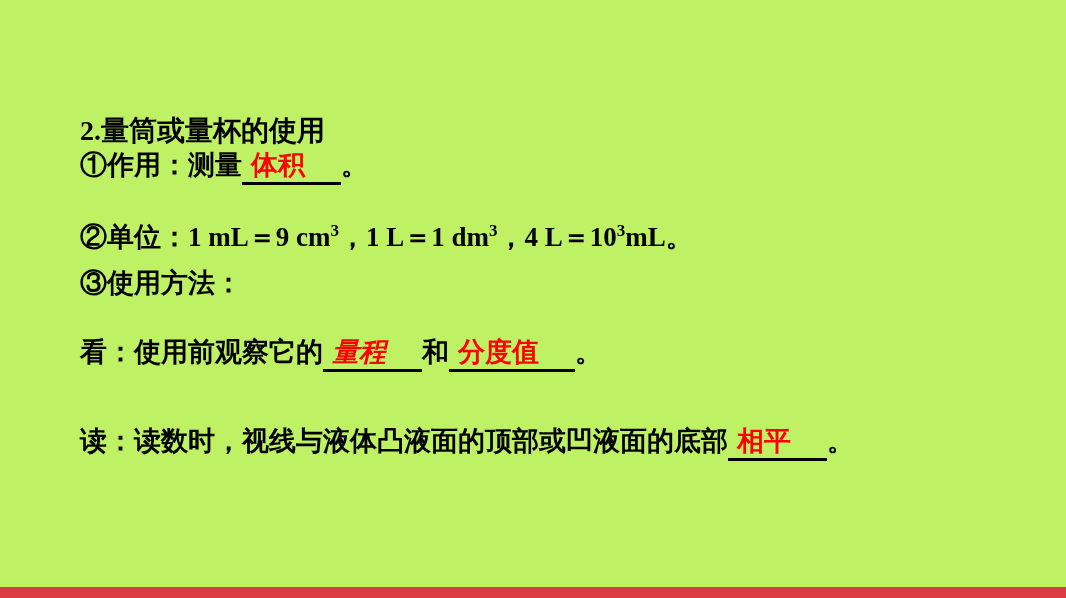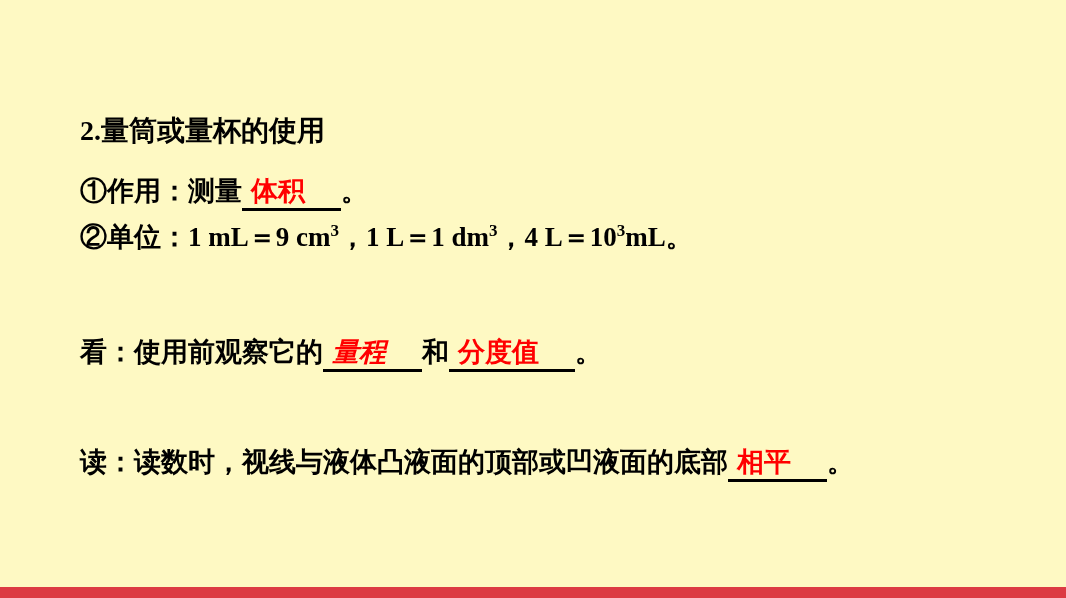--- a/index.html
+++ b/index.html
@@ -4,21 +4,21 @@
 <style>
   html, body { margin: 0; padding: 0; }
   body {
     font-family: "Liberation Serif", "DejaVu Serif", serif;
     background: #ffffff;
   }
   .slide {
     position: relative;
     width: 1066px;
     height: 598px;
-    background: #fef9c3;
+    background: #bef264;
     overflow: hidden;
   }
   .line {
     position: absolute;
     left: 80px;
     font-size: 27px;
     font-weight: bold;
     color: #000000;
     line-height: 36px;
     white-space: nowrap;
@@ -49,33 +49,34 @@
     background: #dc3b43;
   }
 </style>
 </head>
 <body>
 
 <div class="slide">
 
   <div class="line heading" style="top:113px">2.量筒或量杯的使用</div>
 
-  <div class="line" style="top:173px">
+  <div class="line" style="top:147px">
     <span>①作用：测量</span><span class="blank" style="border-bottom-color: rgb(0, 0, 0);"><span class="answer" style="color: rgb(255, 0, 0);">体积</span></span><span>。</span>
   </div>
 
   <div class="line" style="top:213px">
     <span>②单位：1 mL＝9 cm</span><span class="sup">3</span><span>，1 L＝1 dm</span><span class="sup">3</span><span>，4 L＝10</span><span class="sup">3</span><span>mL。</span>
   </div>
 
+  <div class="line" style="top:265px">③使用方法：</div>
 
   <div class="line" style="top:317px">
     <span>看：使用前观察它的</span><span class="blank" style="border-bottom-color: rgb(0, 0, 0);"><span class="answer" style="color: rgb(255, 0, 0); font-style: italic;">量程</span></span><span>和</span><span class="blank" style="border-bottom-color: rgb(0, 0, 0); margin-top: 20px;"><span class="answer" style="color: rgb(255, 0, 0);">分度值</span></span><span>。</span>
   </div>
 
 
-  <div class="line" style="top:444px">
+  <div class="line" style="top:423px">
     <span>读：读数时，视线与液体凸液面的顶部或凹液面的底部</span><span class="blank" style="border-bottom-color: rgb(0, 0, 0);"><span class="answer" style="color: rgb(255, 0, 0);">相平</span></span><span>。</span>
   </div>
 
   <div class="accent-bar" style="background: rgb(220, 59, 67);"></div>
 
 </div>
 
 </body></html>

